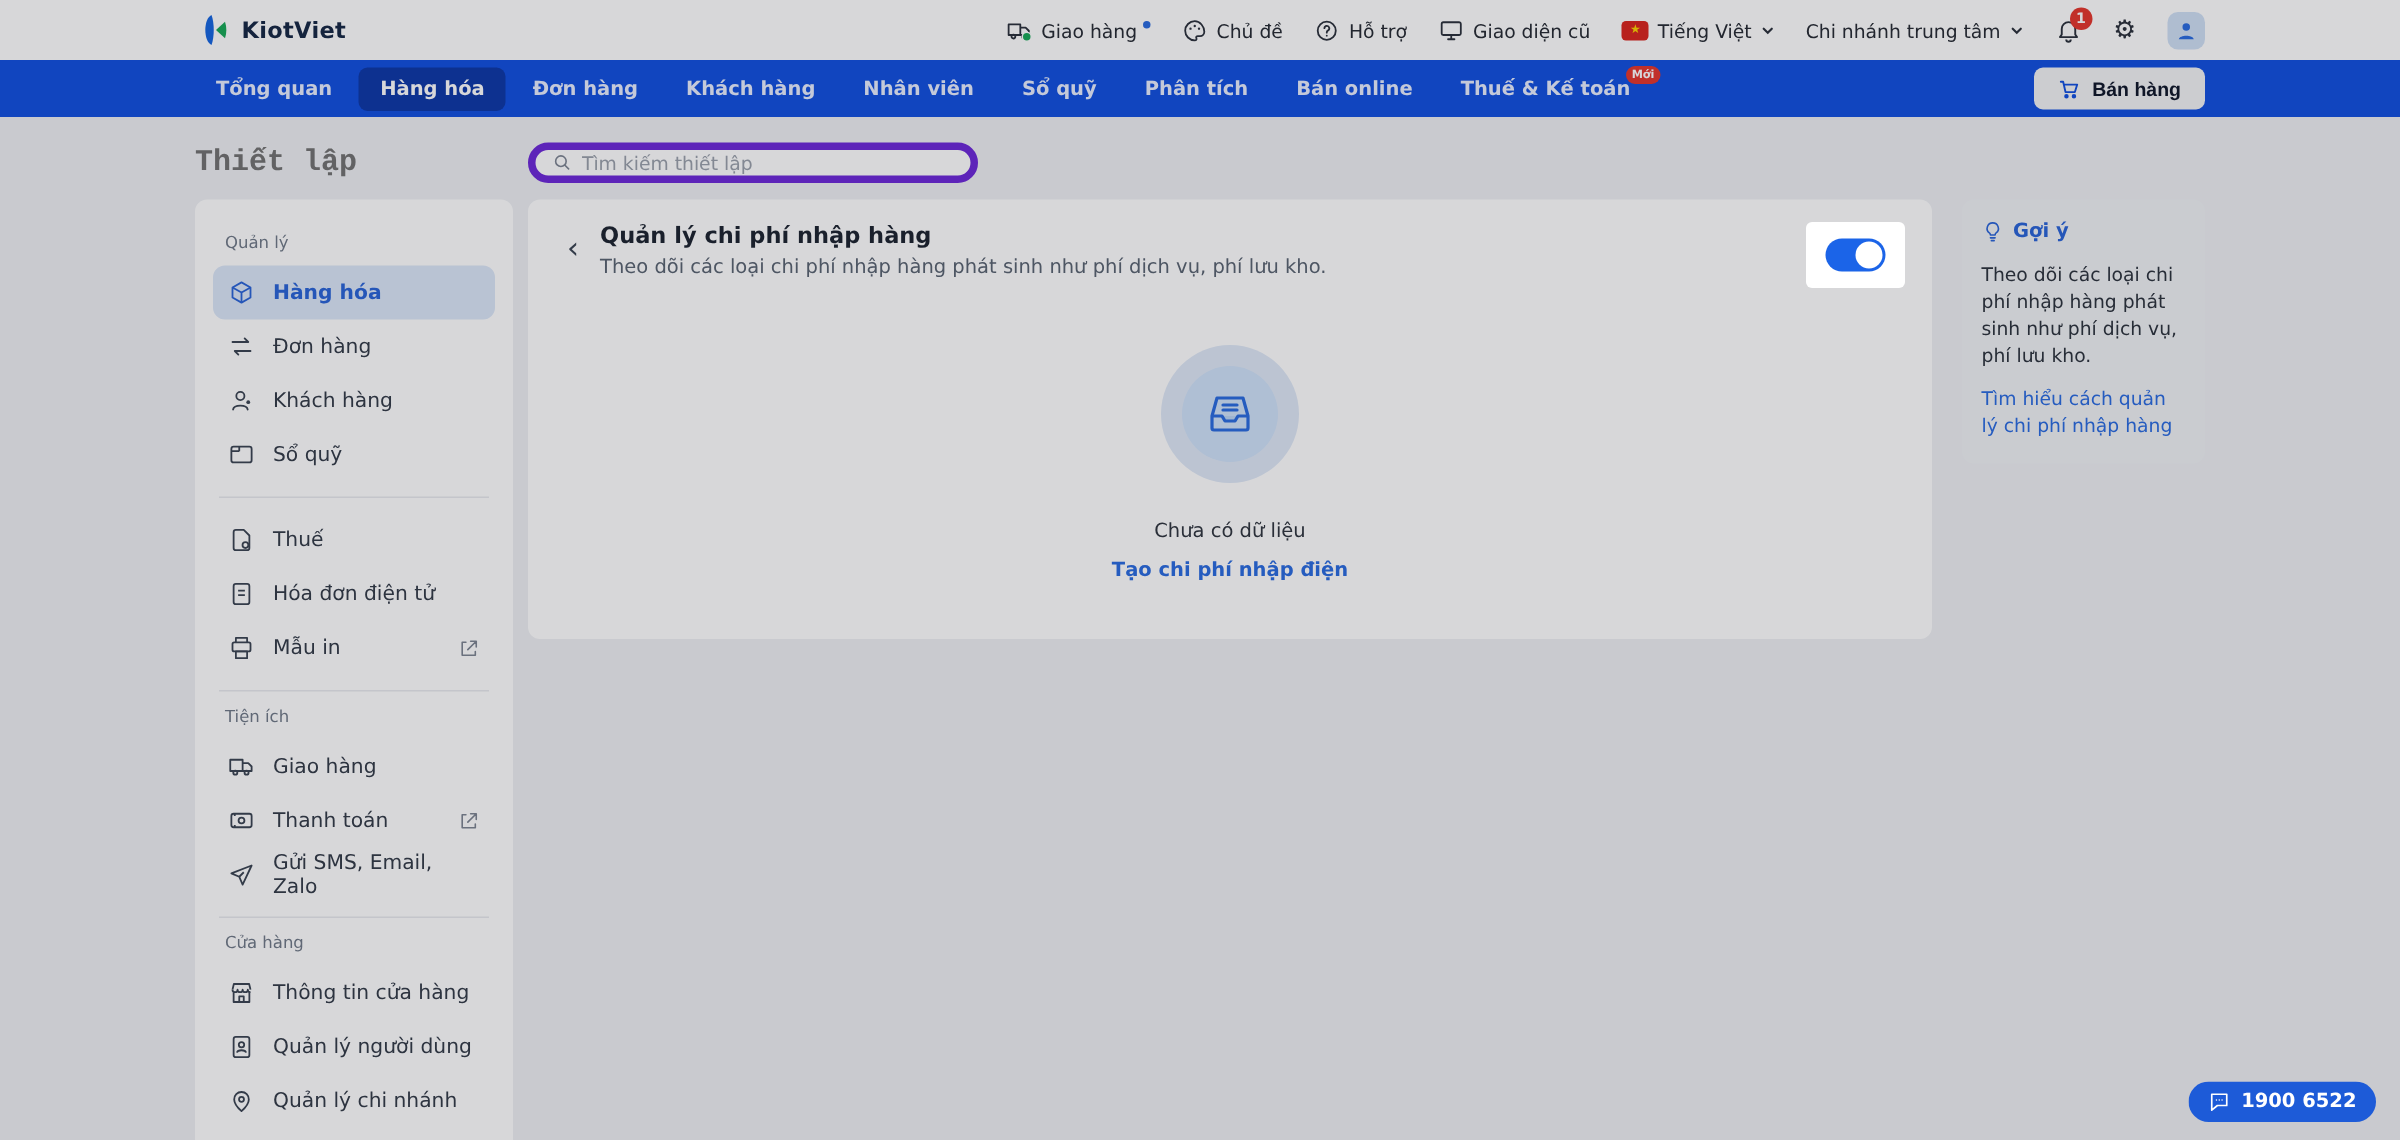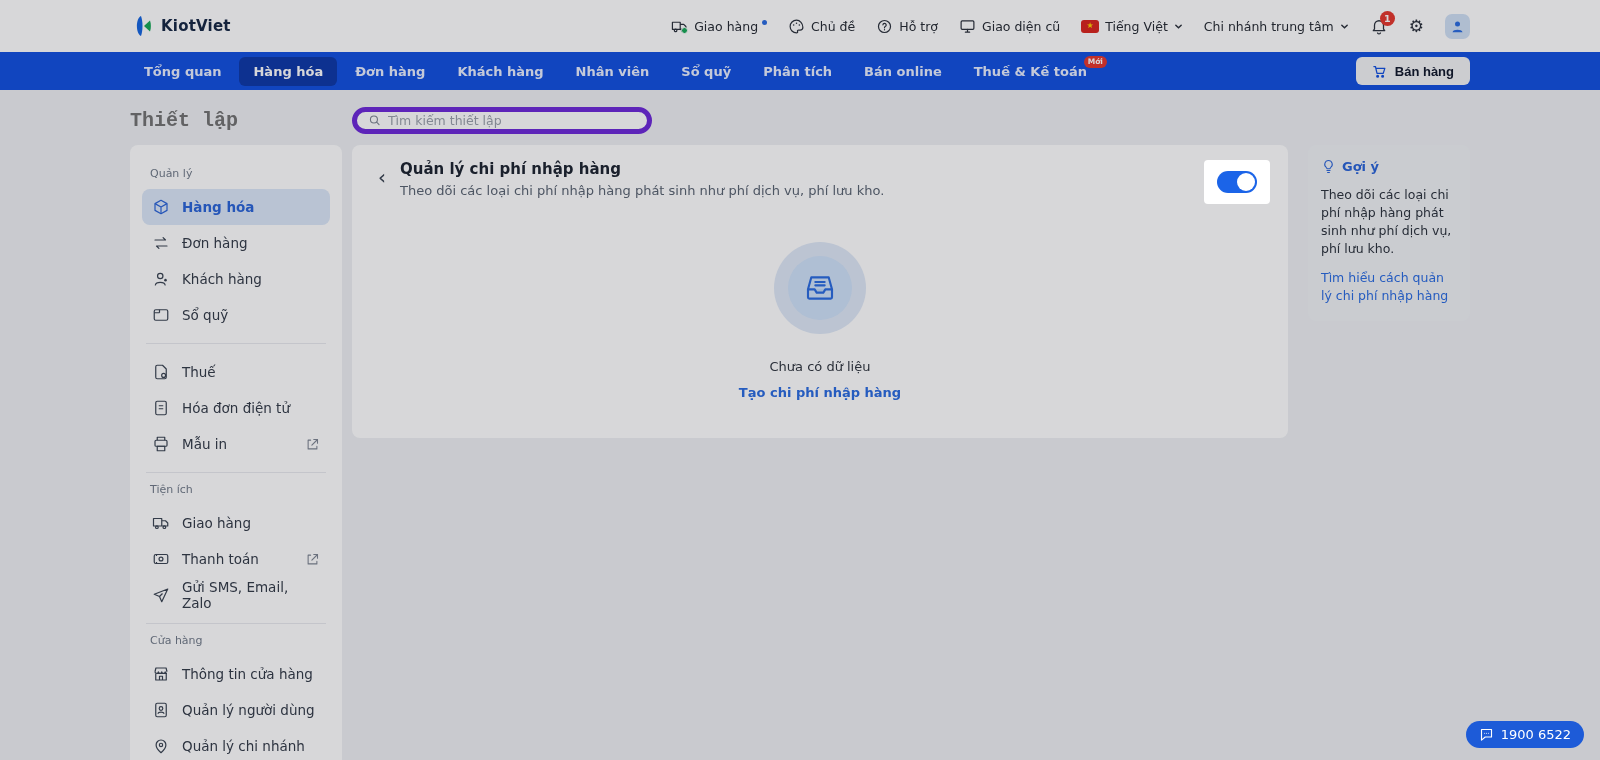--- a/index.html
+++ b/index.html
@@ -2,21 +2,21 @@
 <html><head>
 <meta charset="utf-8">
 <style>
   * { margin:0; padding:0; box-sizing:border-box; }
   html,body { width:1600px; height:760px; overflow:hidden;
     font-family:"DejaVu Sans","Liberation Sans",sans-serif;
     background:#eef0f3; color:#262b33; }
   .shell { width:1340px; margin:0 auto; }
 
   
-  .topbar { height:52px; background:#ffffff; }
+  .topbar { height:40px; background:#ffffff; }
   .topbar .shell { height:100%; display:flex; align-items:center; }
   .brand { display:flex; align-items:center; gap:7px; }
   .brand-name { font-size:15px; font-weight:800; color:#152744; letter-spacing:.2px; }
   .top-right { margin-left:auto; display:flex; align-items:center; gap:21px; }
   .top-item { display:flex; align-items:center; gap:6px; font-size:12.5px; color:#262b33; cursor:pointer; position:relative; }
   .top-item svg { display:block; }
   .notif-dot { width:5px; height:5px; border-radius:50%; background:#2a6be0; align-self:flex-start; margin:2px 0 0 -2px; }
   .truck-badge { position:absolute; left:10px; top:9px; width:7px; height:7px; border-radius:50%; background:#18a957; border:1.5px solid #fff; }
   .flag { width:18px; height:13px; background:#da251d; border-radius:3px; display:grid; place-items:center; color:#ffd400; font-size:8px; line-height:1; }
   .caret { width:9px; height:9px; }
@@ -69,21 +69,21 @@
   .empty-text { font-size:13px; color:#30363f; margin-top:25px; }
   .create-link { font-size:13px; font-weight:600; color:#2a6be0; margin-top:11px; cursor:pointer; }
 
   .hint { width:162px; background:#f0f2f5; border-radius:8px; padding:14px 13px 16px; }
   .hint-head { display:flex; align-items:center; gap:6px; font-size:13px; font-weight:700; color:#2a64d8; }
   .hint-body { font-size:12.5px; color:#2c333d; line-height:1.45; margin-top:12px; }
   .hint-link { font-size:12.5px; color:#2a6be0; line-height:1.45; margin-top:10px; cursor:pointer; }
 
   
   .overlay { position:fixed; inset:0; background:rgba(16,20,28,.17); z-index:50; pointer-events:none; }
-  .chat-btn { position:fixed; right:16px; bottom:12px; z-index:60; height:27px; display:flex; align-items:center; gap:7px; background:#1d5bd8; color:#fff; border:none; border-radius:14px; padding:0 13px; font-size:13px; font-weight:400; font-family:inherit; cursor:pointer; }
+  .chat-btn { position:fixed; right:16px; bottom:12px; z-index:60; height:27px; display:flex; align-items:center; gap:7px; background:#1d5bd8; color:#fff; border:none; border-radius:14px; padding:0 13px; font-size:13px; font-weight:700; font-family:inherit; cursor:pointer; }
 </style>
 </head>
 <body>
 
 <div class="topbar">
   <div class="shell">
     <div class="brand">
       <svg width="24" height="24" viewBox="0 0 24 24">
         <path d="M11 2C5.5 4.5 5.5 19.5 11 22c2-5.5 2-14.5 0-20z" fill="#1565e0"></path>
         <path d="M20 6.5L14 12l6 5.5c1.2-3.5 1.2-7.5 0-11z" fill="#18a957"></path>
@@ -335,21 +335,21 @@
           <div class="circle-outer">
             <div class="circle-inner">
               <svg width="32" height="32" viewBox="0 0 24 24" fill="none" stroke="#2a6be0" stroke-width="1.6" stroke-linejoin="round">
                   <path d="M5.5 4h13l2.5 9v6a1 1 0 0 1-1 1H4a1 1 0 0 1-1-1v-6l2.5-9z"></path>
                   <path d="M3 13h5l1.5 2.5h5L16 13h5" fill="#bcd6f5"></path>
                   <path d="M8.5 7.5h7M8.5 10h7" stroke-linecap="round"></path>
                 </svg>
             </div>
           </div>
           <div class="empty-text">Chưa có dữ liệu</div>
-          <div class="create-link">Tạo chi phí nhập hàng</div>
+          <div class="create-link">Tạo chi phí nhập điện</div>
         </div>
       </div>
     </div>
 
     <aside class="hint">
       <div class="hint-head">
         <svg width="15" height="15" viewBox="0 0 24 24" fill="none" stroke="#2a64d8" stroke-width="1.7" stroke-linecap="round" stroke-linejoin="round">
             <path d="M12 2.5a6 6 0 0 1 3.6 10.8c-.7.5-1 1.3-1.1 2.2h-5c-.1-.9-.4-1.7-1.1-2.2A6 6 0 0 1 12 2.5z"></path>
             <path d="M9.5 18.5h5M10.5 21.5h3"></path>
           </svg>

